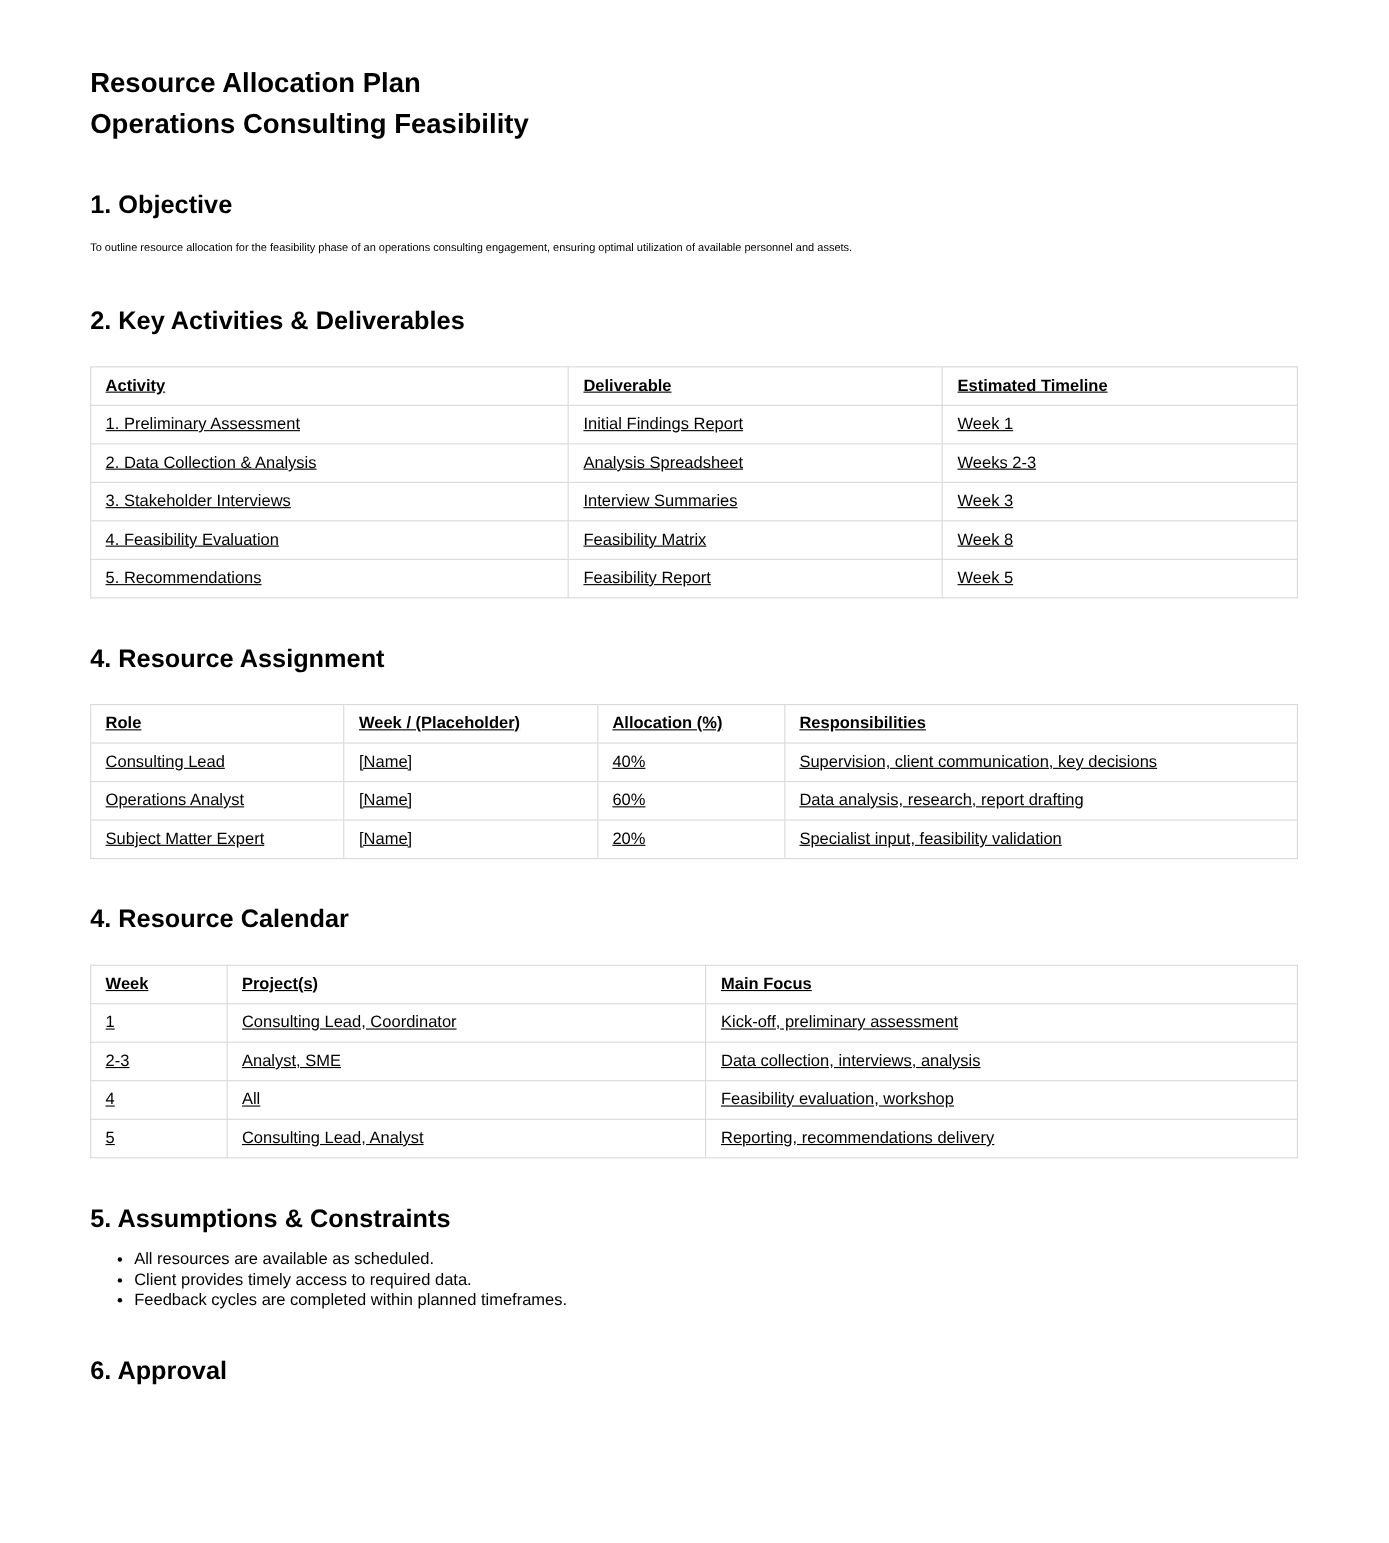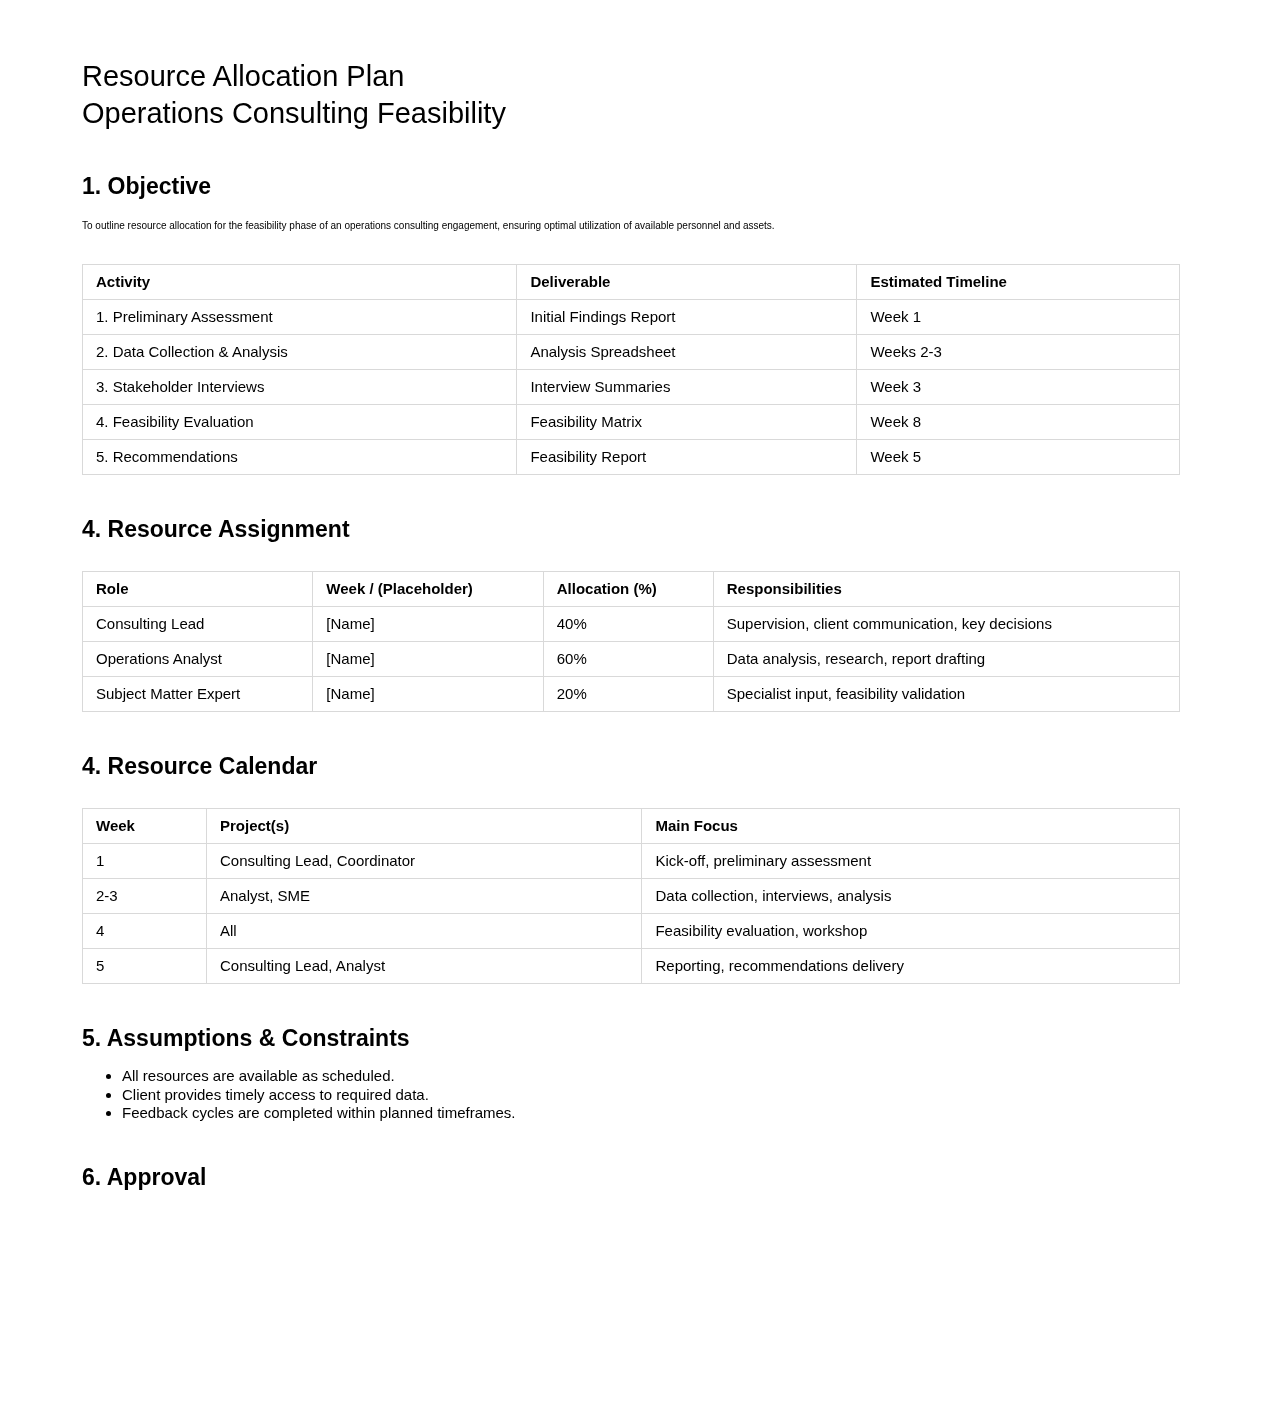--- a/index.html
+++ b/index.html
@@ -10,41 +10,42 @@
     color: #000000;
     font-family: "Liberation Sans", sans-serif;
   }
   .page {
     width: 1263px;
     height: 1403px;
     padding: 58px 83px 0 82px;
     overflow: hidden;
   }
   .doc-title {
-    font-size: 29px;
+    font-size: 25px;
     line-height: 37px;
-    font-weight: 400;
+    font-weight: 700;
     margin: 0;
   }
   .section-heading {
     font-size: 23px;
     line-height: 29px;
     font-weight: 700;
     margin: 40px 0 0 0;
   }
   .body-text {
     font-size: 10px;
     line-height: 22px;
     margin: 14px 0 0 0;
   }
   table {
     border-collapse: collapse;
     width: 100%;
     margin-top: 27px;
     font-size: 15px;
+    text-decoration: underline;
   }
   th, td {
     border: 1px solid #d9d9d9;
     padding: 8px 13px;
     text-align: left;
     vertical-align: middle;
     height: 35px;
     line-height: 18px;
   }
   th { font-weight: 700; }
@@ -63,20 +64,21 @@
 <div class="page">
 
   <h1 class="doc-title">
     <span>Resource Allocation Plan</span><br>
     <span>Operations Consulting Feasibility</span>
   </h1>
 
   <h2 class="section-heading">1. Objective</h2>
   <p class="body-text">To outline resource allocation for the feasibility phase of an operations consulting engagement, ensuring optimal utilization of available personnel and assets.</p>
 
+  <h2 class="section-heading">2. Key Activities &amp; Deliverables</h2>
   <table>
     <colgroup>
       <col style="width:39.6%">
       <col style="width:31%">
       <col style="width:29.4%">
     </colgroup>
     <thead>
       <tr>
         <th>Activity</th>
         <th>Deliverable</th>

